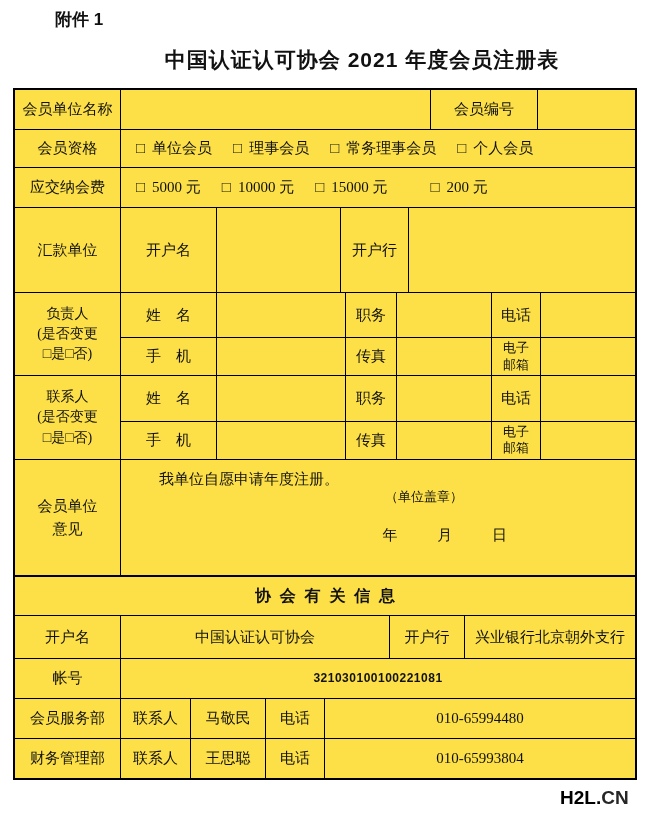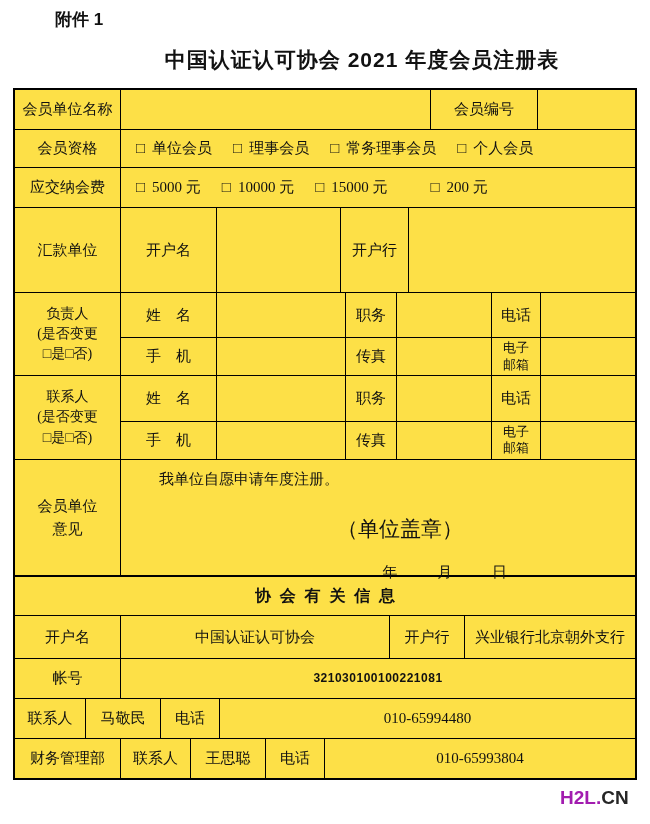--- a/index.html
+++ b/index.html
@@ -29,21 +29,21 @@
   .opts { justify-content:flex-start; padding-left:15px; column-gap:21px; }
   .opt { display:inline-flex; align-items:center; white-space:nowrap; }
   .cb { display:inline-block; margin-right:7px; font-size:15px; }
   .opt-wide { margin-left:22px; }
   .plabel, .oplabel { flex-direction:column; justify-content:center; }
   .plabel { font-size:14px; line-height:1.45; }
   .oplabel { row-gap:4px; }
   .email-lab { font-size:13px; line-height:1.25; padding:0 8px; }
   .opinion-body { flex-direction:column; align-items:stretch; justify-content:flex-start; text-align:left; }
   .statement { margin:10px 0 0 38px; font-size:15px; }
-  .seal { margin-top:27px; align-self:flex-end; margin-right:172px; font-size:21px; }
+  .seal { align-self:flex-end; margin-right:172px; font-size:13px; }
   .ymd { margin-top:21px; align-self:flex-end; margin-right:128px; font-size:15px; }
   .ymd span + span { margin-left:36px; }
   .sec-title { font-family:"Liberation Sans","DejaVu Sans",sans-serif; font-weight:bold; font-size:16px; letter-spacing:0.55em; padding-left:0.55em; }
   .acct-no { font-family:"Liberation Sans","DejaVu Sans",sans-serif; font-weight:bold; font-size:12px; letter-spacing:0.5px; }
   .watermark { position:absolute; left:560px; top:787px; font-family:"Liberation Sans","DejaVu Sans",sans-serif; font-weight:bold; font-size:19px; }
   .wm-cn { color:#262626; }
 </style>
 </head>
 <body>
 
@@ -196,33 +196,34 @@
       <div class="cell fx">兴业银行北京朝外支行</div>
     </div>
 
     <div class="row" style="height:40px">
       <div class="cell w105">帐号</div>
       <div class="cell fx acct-no">321030100100221081</div>
     </div>
 
 
     <div class="row" style="height:40px">
+      <div class="cell w105">会员服务部</div>
       <div class="cell w70">联系人</div>
       <div class="cell w75">马敬民</div>
       <div class="cell w59">电话</div>
       <div class="cell fx">010-65994480</div>
     </div>
 
     <div class="row" style="height:40px">
       <div class="cell w105">财务管理部</div>
       <div class="cell w70">联系人</div>
       <div class="cell w75">王思聪</div>
       <div class="cell w59">电话</div>
       <div class="cell fx">010-65993804</div>
     </div>
 
   </div>
 
   <div class="watermark">
-    <span class="wm-brand" style="color: #a21caf;">H2L.</span><span class="wm-cn">CN</span>
+    <span class="wm-brand" style="color: #000000;">H2L.</span><span class="wm-cn">CN</span>
   </div>
 
 </div>
 
 </body></html>

